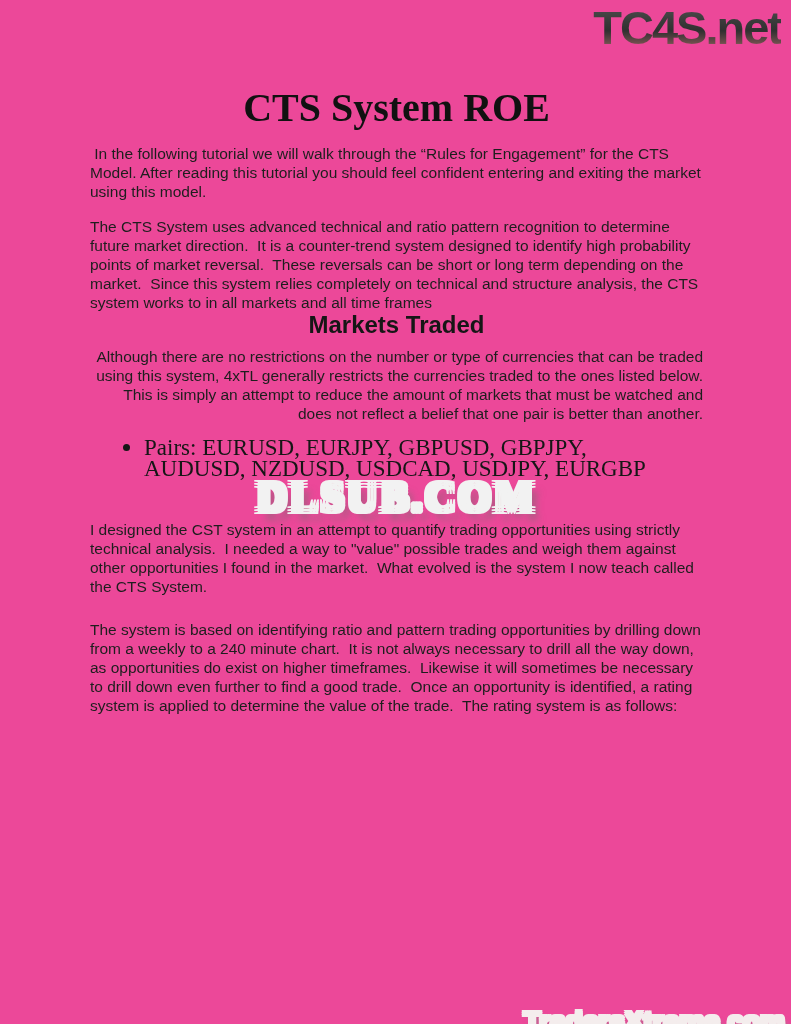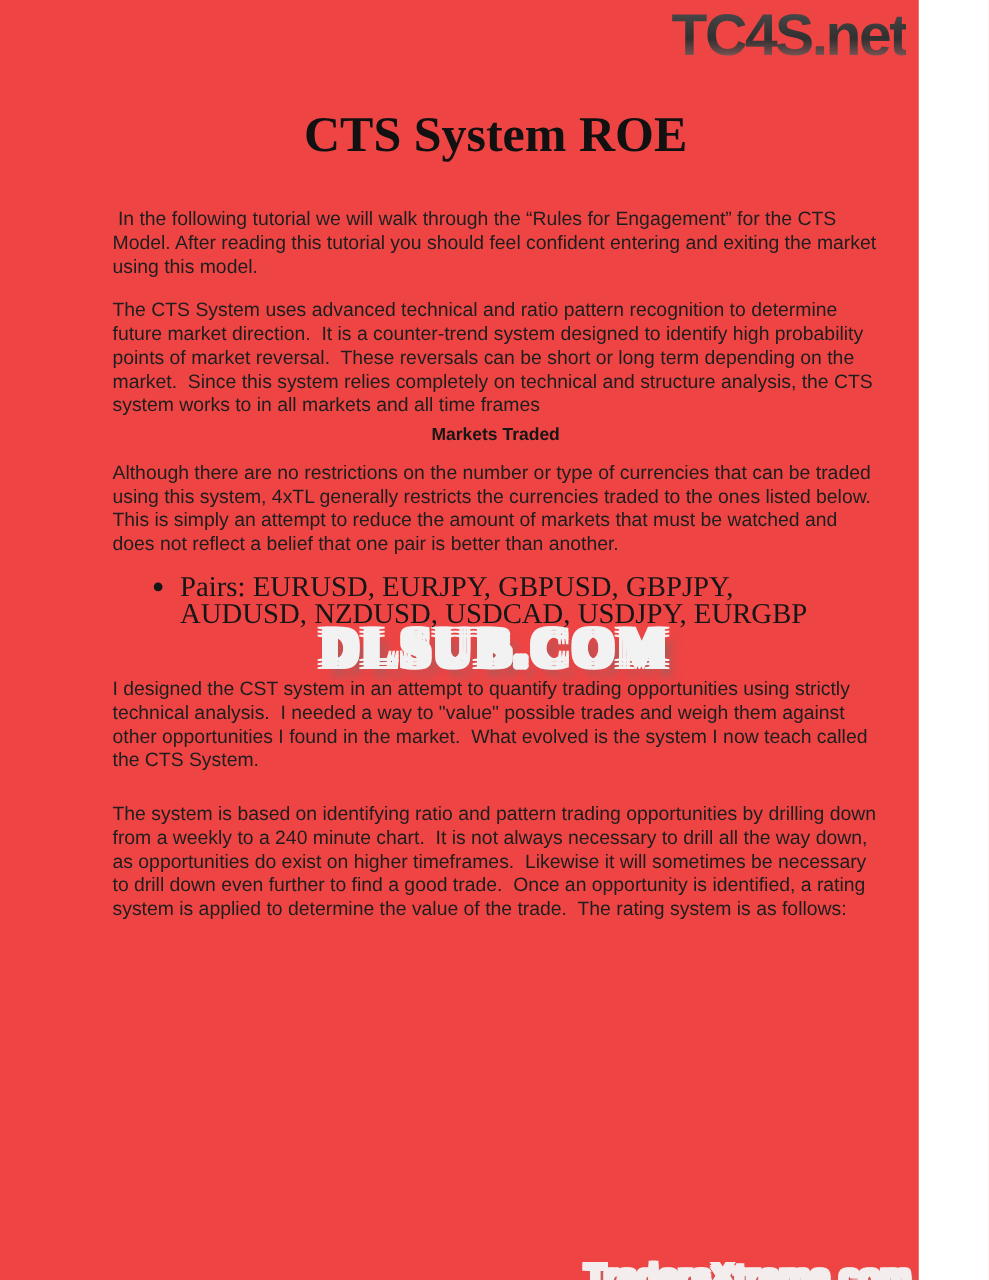--- a/index.html
+++ b/index.html
@@ -1,20 +1,20 @@
 <!DOCTYPE html>
 <html><head>
 <meta charset="utf-8">
 <style>
   html, body { margin: 0; padding: 0; background: #ffffff; }
   .page {
     position: relative;
-    width: 735px;
+    width: 791px;
     height: 1024px;
-    background: #ef4444;
+    background: #ec4899;
     overflow: hidden;
     font-family: "Liberation Sans", sans-serif;
     color: #1e1e1e;
   }
 
   
   .tc4s-logo {
     position: absolute;
     top: 0px;
     right: 10px;
@@ -47,31 +47,31 @@
     line-height: 32px;
     color: #111111;
   }
   .para {
     margin: 0;
     font-size: 15.5px;
     line-height: 19px;
     white-space: pre-wrap;
     color: #1e1e1e;
   }
-  .para-intro    { margin-top: 42px; }
+  .para-intro    { margin-top: 20px; }
   .para-overview { margin-top: 16px; }
   .section-heading {
     margin: 2px 0 0 0;
     text-align: center;
-    font-size: 14px;
+    font-size: 24px;
     font-weight: bold;
     line-height: 22px;
     color: #161616;
   }
-  .para-markets  { margin-top: 11px; }
+  .para-markets  { margin-top: 11px; text-align: right; }
 
   .pairs-list {
     margin: 14px 0 0 0;
     padding: 0 0 0 33px;
     list-style: none;
     width: 560px;
   }
   .pairs-item {
     position: relative;
     padding-left: 21px;

